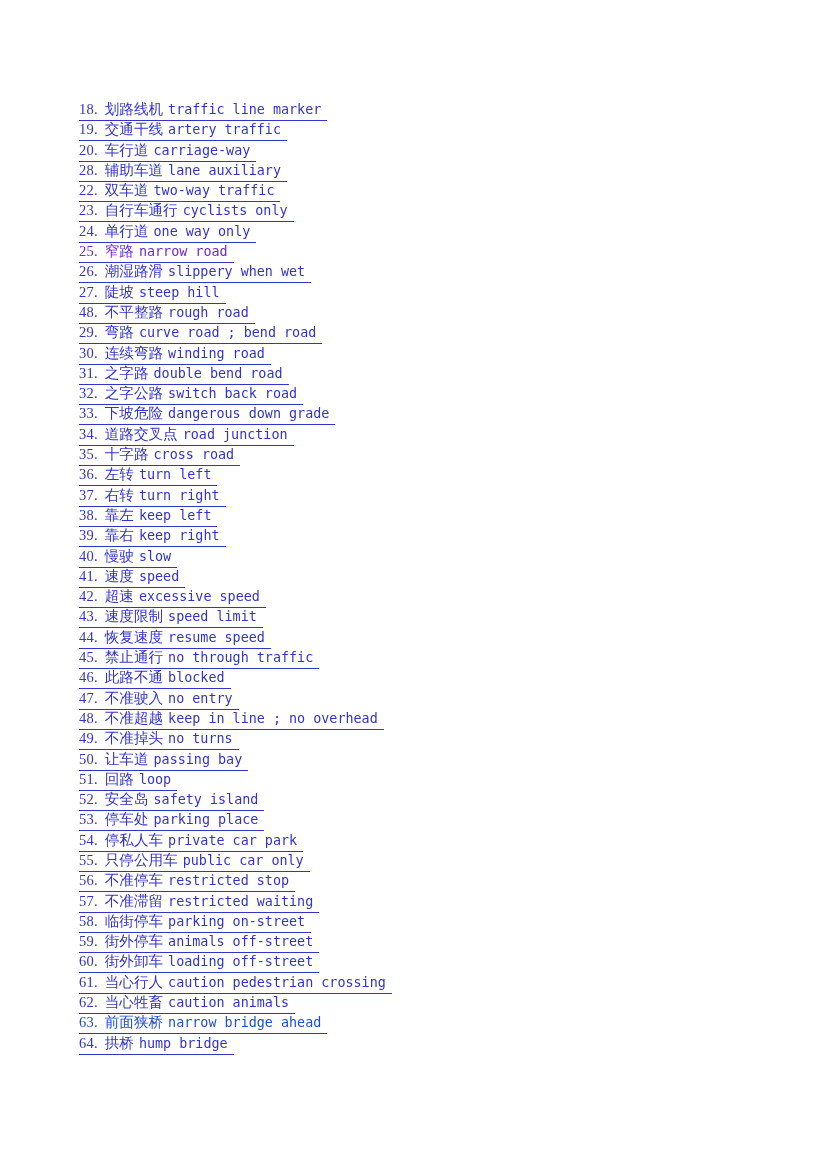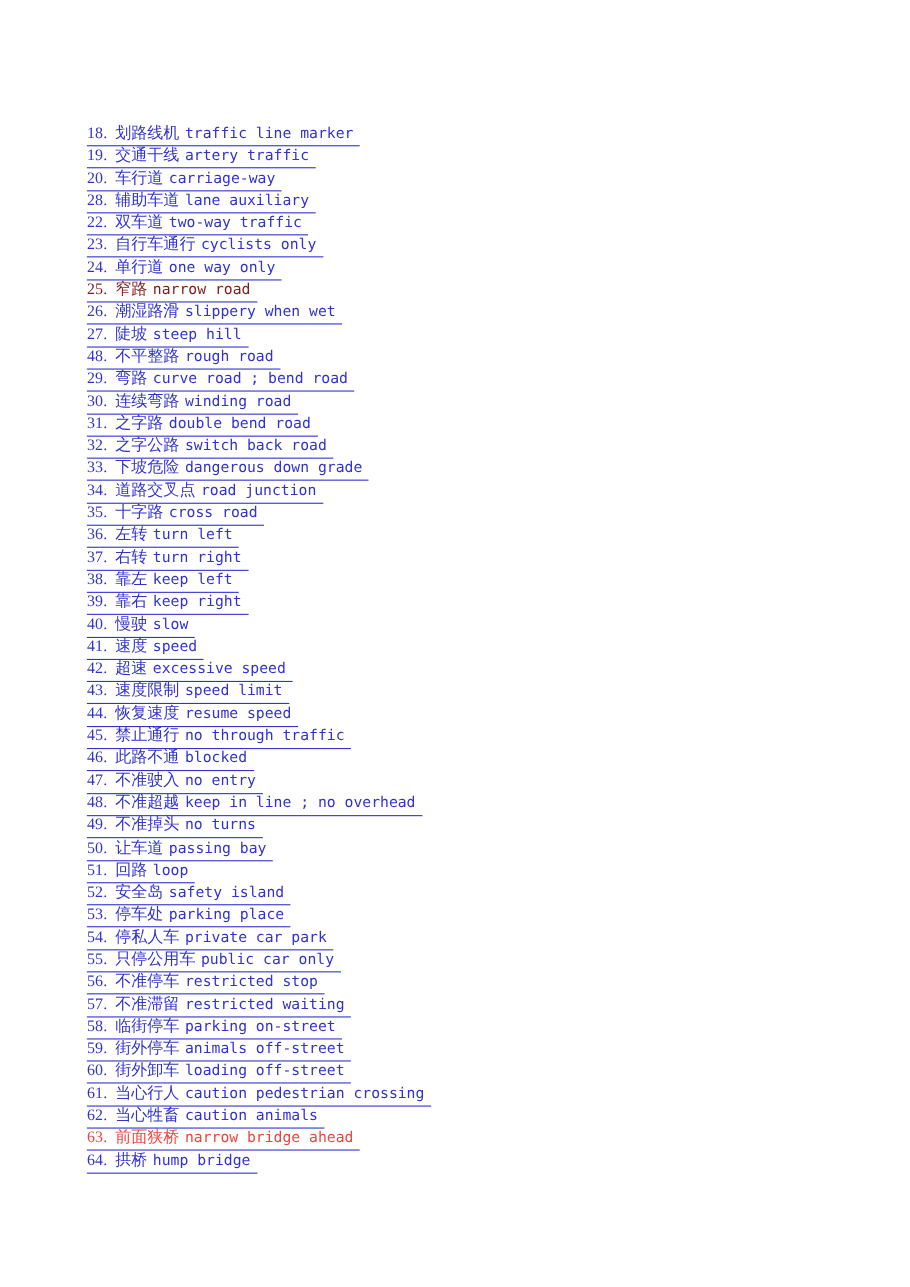--- a/index.html
+++ b/index.html
@@ -16,21 +16,21 @@
   }
   #page {
     position: relative;
     width: 827px;
     height: 1170px;
     background: #ffffff;
   }
   #glossary-list {
     position: absolute;
     left: 79px;
-    top: 111px;
+    top: 99px;
     width: 700px;
     margin: 0;
     padding: 0;
     list-style: none;
   }
   .entry {
     display: block;
     height: 20.3px;
     line-height: 20.3px;
     white-space: nowrap;
@@ -70,21 +70,21 @@
 
 <div id="page" style="background: rgb(255, 255, 255);">
   <ul id="glossary-list">
       <li class="entry"><a class="entry-link" style="color: rgb(51, 51, 204); border-bottom-color: rgb(51, 51, 204);"><span class="num">18.</span><span class="gap-a"></span><span class="cn">划路线机</span><span class="gap-b"></span><span class="en">traffic line marker</span><span class="tail"></span></a></li>
       <li class="entry"><a class="entry-link" style="color: rgb(51, 51, 204); border-bottom-color: rgb(51, 51, 204);"><span class="num">19.</span><span class="gap-a"></span><span class="cn">交通干线</span><span class="gap-b"></span><span class="en">artery traffic</span><span class="tail"></span></a></li>
       <li class="entry"><a class="entry-link" style="color: rgb(51, 51, 204); border-bottom-color: rgb(51, 51, 204);"><span class="num">20.</span><span class="gap-a"></span><span class="cn">车行道</span><span class="gap-b"></span><span class="en">carriage-way</span><span class="tail"></span></a></li>
       <li class="entry"><a class="entry-link" style="color: rgb(51, 51, 204); border-bottom-color: rgb(51, 51, 204);"><span class="num">28.</span><span class="gap-a"></span><span class="cn">辅助车道</span><span class="gap-b"></span><span class="en">lane auxiliary</span><span class="tail"></span></a></li>
       <li class="entry"><a class="entry-link" style="color: rgb(51, 51, 204); border-bottom-color: rgb(51, 51, 204);"><span class="num">22.</span><span class="gap-a"></span><span class="cn">双车道</span><span class="gap-b"></span><span class="en">two-way traffic</span><span class="tail"></span></a></li>
       <li class="entry"><a class="entry-link" style="color: rgb(51, 51, 204); border-bottom-color: rgb(51, 51, 204);"><span class="num">23.</span><span class="gap-a"></span><span class="cn">自行车通行</span><span class="gap-b"></span><span class="en">cyclists only</span><span class="tail"></span></a></li>
       <li class="entry"><a class="entry-link" style="color: rgb(51, 51, 204); border-bottom-color: rgb(51, 51, 204);"><span class="num">24.</span><span class="gap-a"></span><span class="cn">单行道</span><span class="gap-b"></span><span class="en">one way only</span><span class="tail"></span></a></li>
-      <li class="entry"><a class="entry-link" style="color: #7f1d1d; border-bottom-color: rgb(51, 51, 204);"><span class="num">25.</span><span class="gap-a"></span><span class="cn">窄路</span><span class="gap-b"></span><span class="en">narrow road</span><span class="tail"></span></a></li>
+      <li class="entry"><a class="entry-link" style="color: #6d28d9; border-bottom-color: rgb(51, 51, 204);"><span class="num">25.</span><span class="gap-a"></span><span class="cn">窄路</span><span class="gap-b"></span><span class="en">narrow road</span><span class="tail"></span></a></li>
       <li class="entry"><a class="entry-link" style="color: rgb(51, 51, 204); border-bottom-color: rgb(51, 51, 204);"><span class="num">26.</span><span class="gap-a"></span><span class="cn">潮湿路滑</span><span class="gap-b"></span><span class="en">slippery when wet</span><span class="tail"></span></a></li>
       <li class="entry"><a class="entry-link" style="color: rgb(51, 51, 204); border-bottom-color: rgb(51, 51, 204);"><span class="num">27.</span><span class="gap-a"></span><span class="cn">陡坡</span><span class="gap-b"></span><span class="en">steep hill</span><span class="tail"></span></a></li>
       <li class="entry"><a class="entry-link" style="color: rgb(51, 51, 204); border-bottom-color: rgb(51, 51, 204);"><span class="num">48.</span><span class="gap-a"></span><span class="cn">不平整路</span><span class="gap-b"></span><span class="en">rough road</span><span class="tail"></span></a></li>
       <li class="entry"><a class="entry-link" style="color: rgb(51, 51, 204); border-bottom-color: rgb(51, 51, 204);"><span class="num">29.</span><span class="gap-a"></span><span class="cn">弯路</span><span class="gap-b"></span><span class="en">curve road ; bend road</span><span class="tail"></span></a></li>
       <li class="entry"><a class="entry-link" style="color: rgb(51, 51, 204); border-bottom-color: rgb(51, 51, 204);"><span class="num">30.</span><span class="gap-a"></span><span class="cn">连续弯路</span><span class="gap-b"></span><span class="en">winding road</span><span class="tail"></span></a></li>
       <li class="entry"><a class="entry-link" style="color: rgb(51, 51, 204); border-bottom-color: rgb(51, 51, 204);"><span class="num">31.</span><span class="gap-a"></span><span class="cn">之字路</span><span class="gap-b"></span><span class="en">double bend road</span><span class="tail"></span></a></li>
       <li class="entry"><a class="entry-link" style="color: rgb(51, 51, 204); border-bottom-color: rgb(51, 51, 204);"><span class="num">32.</span><span class="gap-a"></span><span class="cn">之字公路</span><span class="gap-b"></span><span class="en">switch back road</span><span class="tail"></span></a></li>
       <li class="entry"><a class="entry-link" style="color: rgb(51, 51, 204); border-bottom-color: rgb(51, 51, 204);"><span class="num">33.</span><span class="gap-a"></span><span class="cn">下坡危险</span><span class="gap-b"></span><span class="en">dangerous down grade</span><span class="tail"></span></a></li>
       <li class="entry"><a class="entry-link" style="color: rgb(51, 51, 204); border-bottom-color: rgb(51, 51, 204);"><span class="num">34.</span><span class="gap-a"></span><span class="cn">道路交叉点</span><span class="gap-b"></span><span class="en">road junction</span><span class="tail"></span></a></li>
       <li class="entry"><a class="entry-link" style="color: rgb(51, 51, 204); border-bottom-color: rgb(51, 51, 204);"><span class="num">35.</span><span class="gap-a"></span><span class="cn">十字路</span><span class="gap-b"></span><span class="en">cross road</span><span class="tail"></span></a></li>
@@ -108,16 +108,16 @@
       <li class="entry"><a class="entry-link" style="color: rgb(51, 51, 204); border-bottom-color: rgb(51, 51, 204);"><span class="num">53.</span><span class="gap-a"></span><span class="cn">停车处</span><span class="gap-b"></span><span class="en">parking place</span><span class="tail"></span></a></li>
       <li class="entry"><a class="entry-link" style="color: rgb(51, 51, 204); border-bottom-color: rgb(51, 51, 204);"><span class="num">54.</span><span class="gap-a"></span><span class="cn">停私人车</span><span class="gap-b"></span><span class="en">private car park</span><span class="tail"></span></a></li>
       <li class="entry"><a class="entry-link" style="color: rgb(51, 51, 204); border-bottom-color: rgb(51, 51, 204);"><span class="num">55.</span><span class="gap-a"></span><span class="cn">只停公用车</span><span class="gap-b"></span><span class="en">public car only</span><span class="tail"></span></a></li>
       <li class="entry"><a class="entry-link" style="color: rgb(51, 51, 204); border-bottom-color: rgb(51, 51, 204);"><span class="num">56.</span><span class="gap-a"></span><span class="cn">不准停车</span><span class="gap-b"></span><span class="en">restricted stop</span><span class="tail"></span></a></li>
       <li class="entry"><a class="entry-link" style="color: rgb(51, 51, 204); border-bottom-color: rgb(51, 51, 204);"><span class="num">57.</span><span class="gap-a"></span><span class="cn">不准滞留</span><span class="gap-b"></span><span class="en">restricted waiting</span><span class="tail"></span></a></li>
       <li class="entry"><a class="entry-link" style="color: rgb(51, 51, 204); border-bottom-color: rgb(51, 51, 204);"><span class="num">58.</span><span class="gap-a"></span><span class="cn">临街停车</span><span class="gap-b"></span><span class="en">parking on-street</span><span class="tail"></span></a></li>
       <li class="entry"><a class="entry-link" style="color: rgb(51, 51, 204); border-bottom-color: rgb(51, 51, 204);"><span class="num">59.</span><span class="gap-a"></span><span class="cn">街外停车</span><span class="gap-b"></span><span class="en">animals off-street</span><span class="tail"></span></a></li>
       <li class="entry"><a class="entry-link" style="color: rgb(51, 51, 204); border-bottom-color: rgb(51, 51, 204);"><span class="num">60.</span><span class="gap-a"></span><span class="cn">街外卸车</span><span class="gap-b"></span><span class="en">loading off-street</span><span class="tail"></span></a></li>
       <li class="entry"><a class="entry-link" style="color: rgb(51, 51, 204); border-bottom-color: rgb(51, 51, 204);"><span class="num">61.</span><span class="gap-a"></span><span class="cn">当心行人</span><span class="gap-b"></span><span class="en">caution pedestrian crossing</span><span class="tail"></span></a></li>
       <li class="entry"><a class="entry-link" style="color: rgb(51, 51, 204); border-bottom-color: rgb(51, 51, 204);"><span class="num">62.</span><span class="gap-a"></span><span class="cn">当心牲畜</span><span class="gap-b"></span><span class="en">caution animals</span><span class="tail"></span></a></li>
-      <li class="entry"><a class="entry-link" style="color: #ef4444; border-bottom-color: rgb(51, 51, 204);"><span class="num">63.</span><span class="gap-a"></span><span class="cn">前面狭桥</span><span class="gap-b"></span><span class="en">narrow bridge ahead</span><span class="tail"></span></a></li>
+      <li class="entry"><a class="entry-link" style="color: #1d4ed8; border-bottom-color: rgb(51, 51, 204);"><span class="num">63.</span><span class="gap-a"></span><span class="cn">前面狭桥</span><span class="gap-b"></span><span class="en">narrow bridge ahead</span><span class="tail"></span></a></li>
       <li class="entry"><a class="entry-link" style="color: rgb(51, 51, 204); border-bottom-color: rgb(51, 51, 204);"><span class="num">64.</span><span class="gap-a"></span><span class="cn">拱桥</span><span class="gap-b"></span><span class="en">hump bridge</span><span class="tail"></span></a></li>
     </ul>
 </div>
 
 </body></html>

